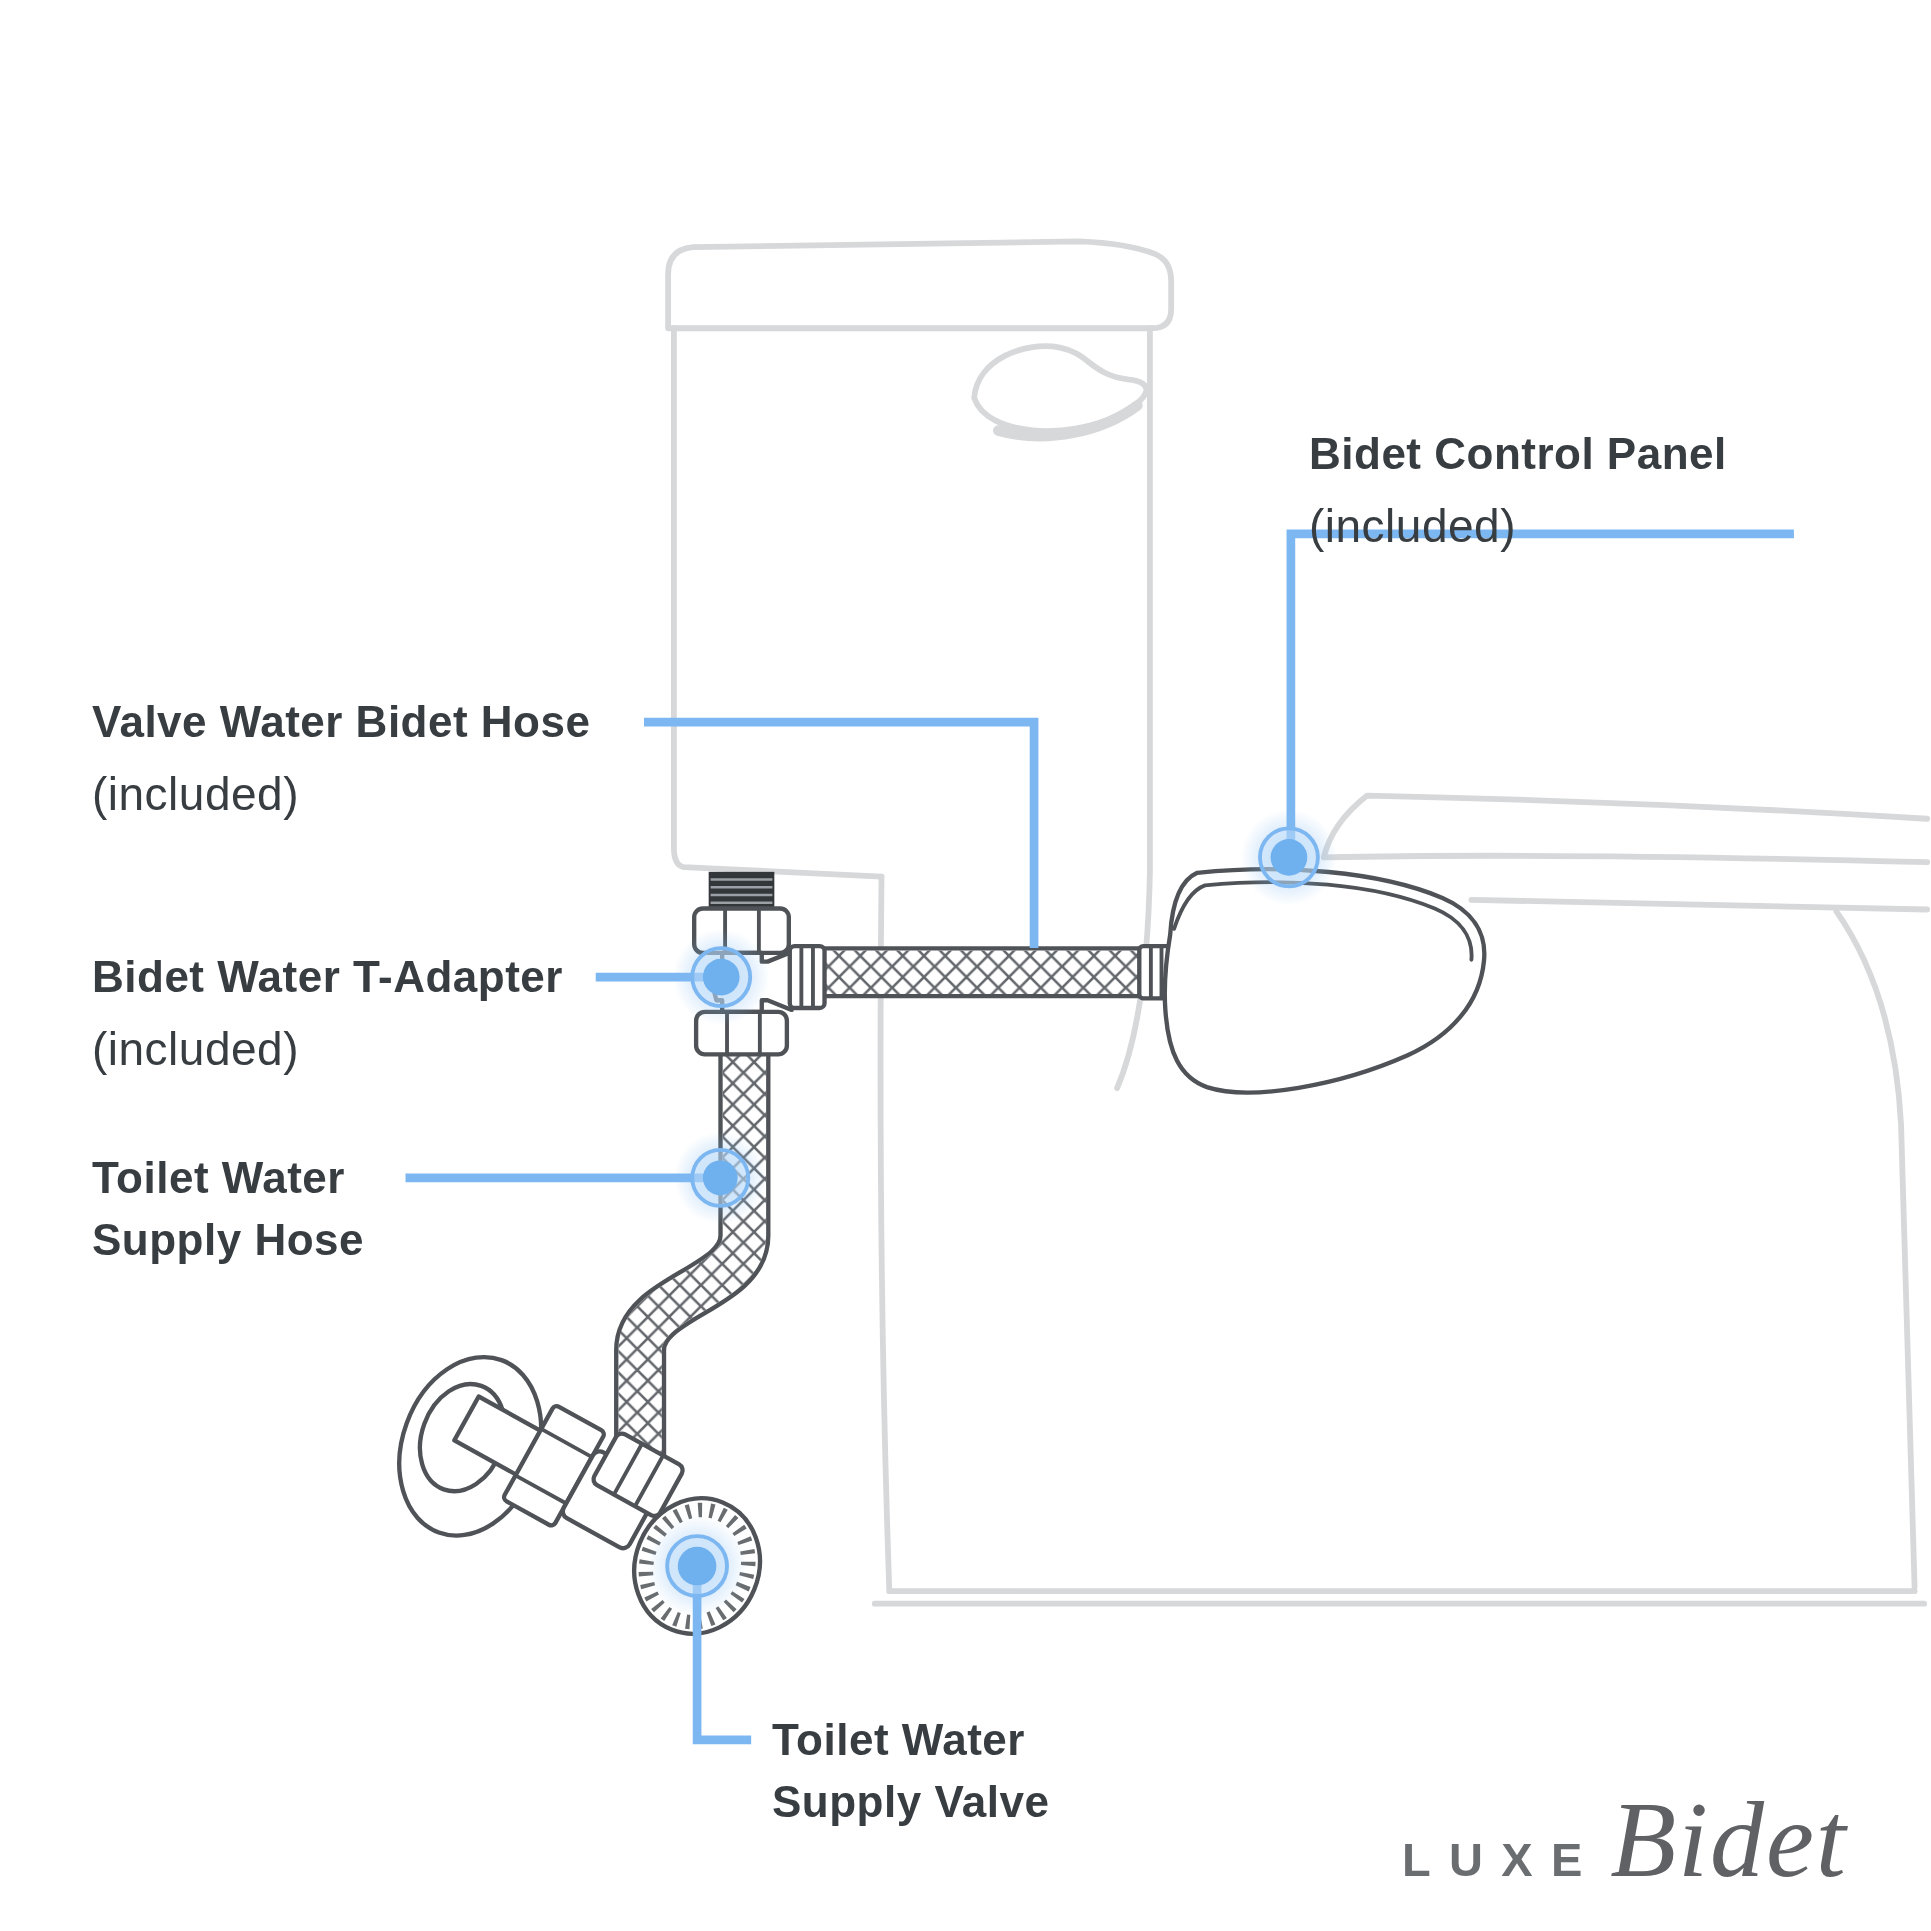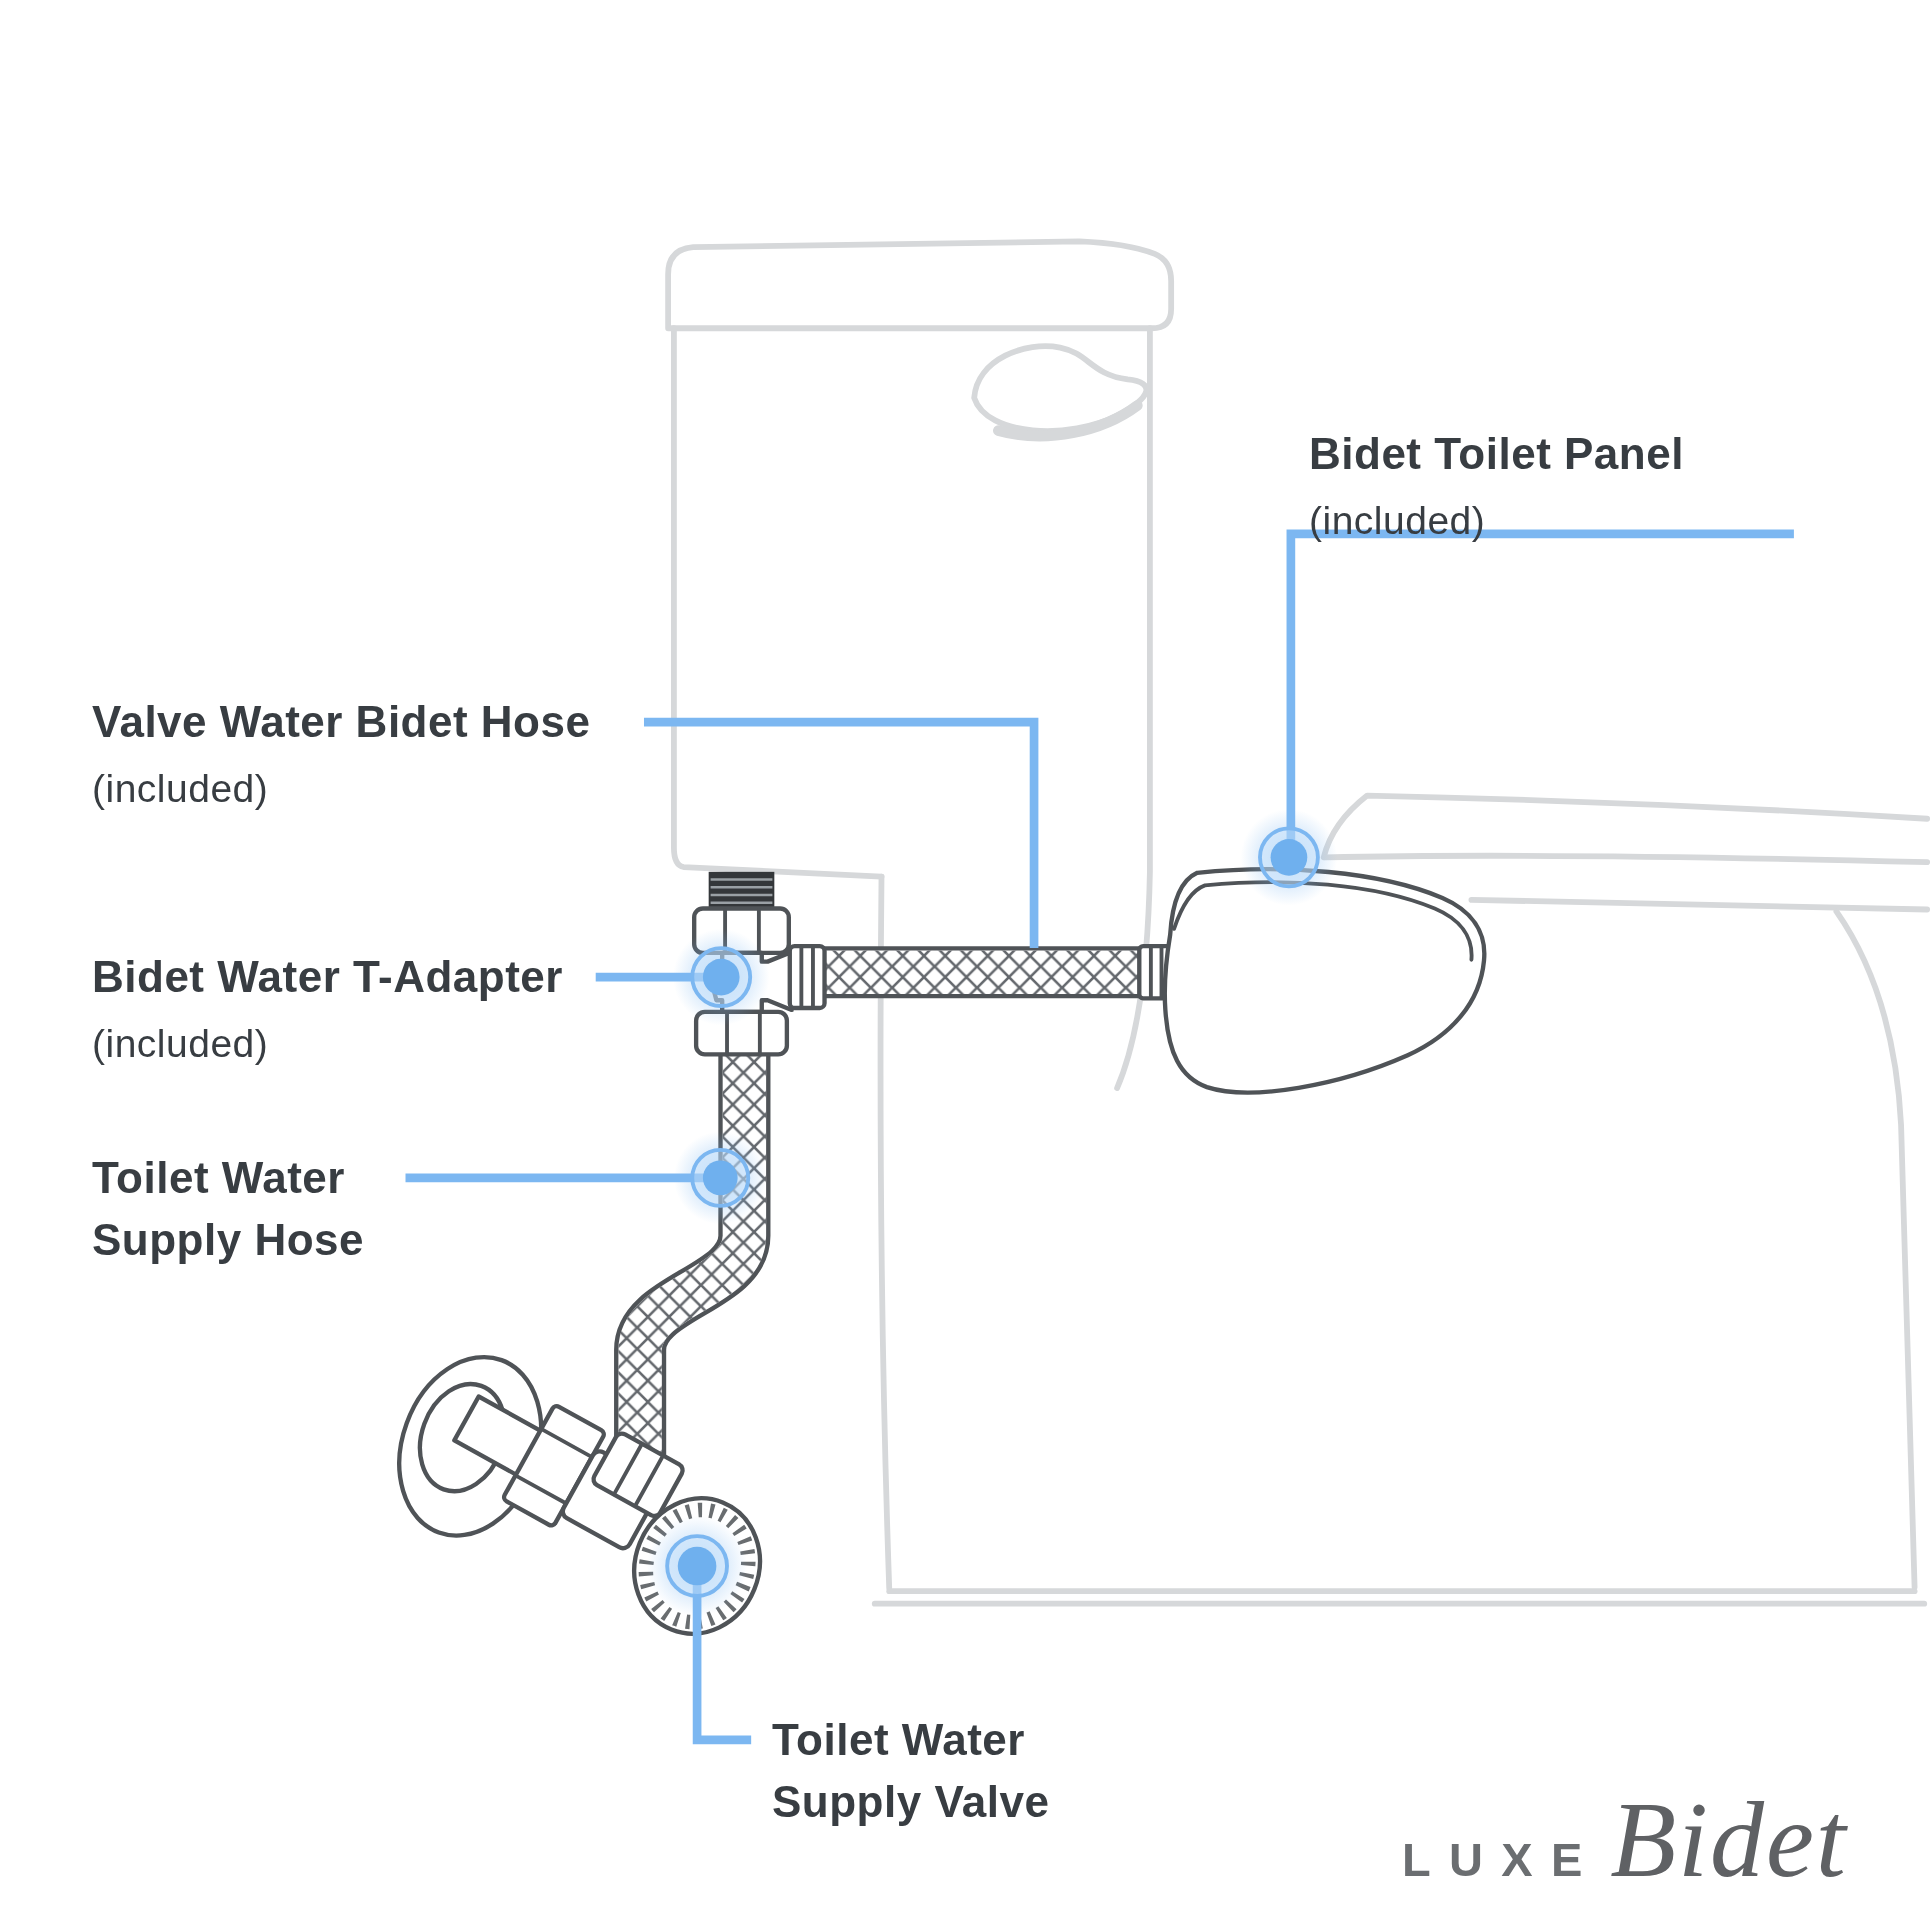--- a/index.html
+++ b/index.html
@@ -24,21 +24,21 @@
   .blue{stroke:var(--accent);stroke-width:9;fill:none;}
   .marker-ring{fill:rgba(200,227,250,0.45);stroke:var(--marker-ring);stroke-width:4;}
   .marker-dot{fill:var(--marker-fill);}
   .thread-fill{fill:#34373a;}
   .thread-ridge{stroke:#9aa0a5;stroke-width:2.5;}
   .tick-ring{stroke:var(--part-line);stroke-width:15;fill:none;stroke-dasharray:4 8;opacity:.85;}
 
   
   .callout{position:absolute;color:var(--label-text);}
   .callout .title{font-size:44px;font-weight:700;line-height:1.42;letter-spacing:0.5px;white-space:nowrap;}
-  .callout .sub{font-size:39px;font-weight:400;margin-top:13.5px;letter-spacing:0.5px;}
+  .callout .sub{font-size:46px;font-weight:400;margin-top:13.5px;letter-spacing:0.5px;}
 
   
   .logo{position:absolute;left:1402px;top:1778px;display:flex;align-items:baseline;}
   .logo .brand{font-size:47px;font-weight:600;letter-spacing:18.3px;color:var(--logo-gray);}
   .logo .script{font-family:"Liberation Serif",serif;font-style:italic;font-size:108px;
     font-weight:500;color:var(--logo-script);margin-left:9.7px;letter-spacing:1.9px;}
 </style>
 </head>
 <body>
 
@@ -163,21 +163,21 @@
     </g>
     <g transform="translate(722,1622)">
       <circle r="52" fill="url(#glow)"></circle>
           <circle class="marker-ring" r="31"></circle>
           <circle class="marker-dot" r="20"></circle>
     </g>
   </g>
 </svg>
 
 <div class="callout" style="left:1309px;top:423px;">
-  <div class="title">Bidet Toilet Panel</div>
+  <div class="title">Bidet Control Panel</div>
   <div class="sub">(included)</div>
 </div>
 
 <div class="callout" style="left:92px;top:691px;">
   <div class="title">Valve Water Bidet Hose</div>
   <div class="sub">(included)</div>
 </div>
 
 <div class="callout" style="left:92px;top:946px;">
   <div class="title">Bidet Water T-Adapter</div>

